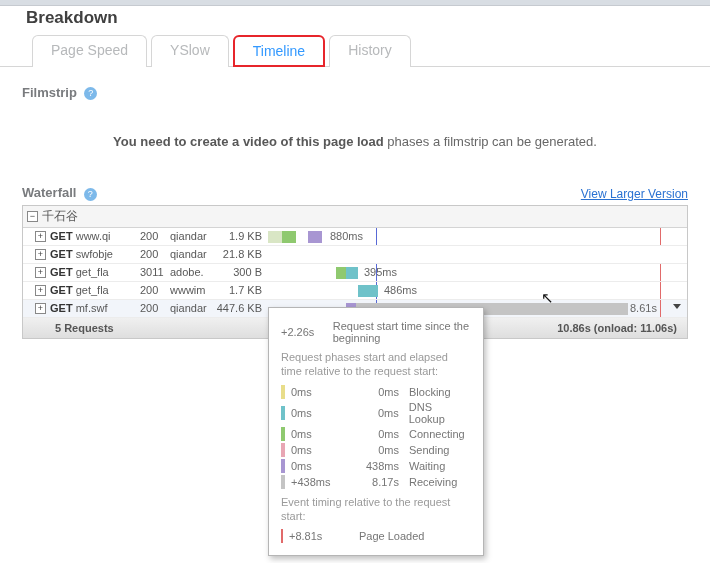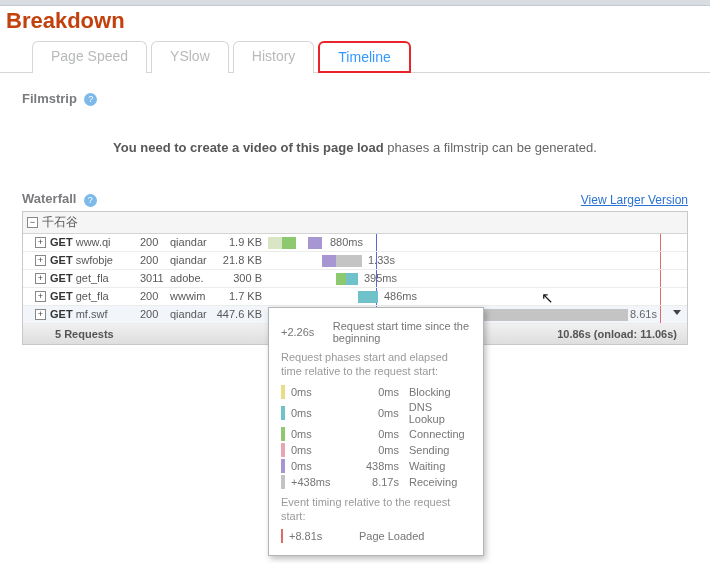--- a/index.html
+++ b/index.html
@@ -1,18 +1,18 @@
 <!DOCTYPE html>
 <html><head>
 <meta charset="utf-8">
 <style>
   * { box-sizing: border-box; margin: 0; padding: 0; }
   body { font-family: Arial, Helvetica, sans-serif; font-size: 12px; color: #555; background: #fff; width: 710px; }
   .topbar { height: 6px; background: #d8dde3; border-bottom: 1px solid #c6cad0; }
-  .section-title { font-size: 22px; font-weight: bold; color: #c2410c; padding: 2px 0 6px 6px; }
+  .section-title { font-size: 17px; font-weight: bold; color: #404040; padding: 2px 0 6px 26px; }
   .tabs { display: flex; gap: 4px; padding: 0 14px 0 32px; border-bottom: 1px solid #d6d6d6; }
   .tab { padding: 6px 18px 6px; border: 1px solid #d6d6d6; border-bottom: none; border-radius: 6px 6px 0 0; background: #fff; color: #b7b9bb; font-size: 14px; cursor: pointer; position: relative; top: 1px; }
   .tab.active { color: #3399ff; border: 2px solid #e7252b; border-bottom: 2px solid #e7252b; font-weight: normal; }
   .content { padding: 18px 22px 0 22px; }
   .subhead { font-size: 13px; font-weight: bold; color: #797b7e; text-align: center; }
   .help-icon { display: inline-block; width: 13px; height: 13px; border-radius: 50%; background: #7db9ea; color: #fff; font-size: 9px; text-align: center; line-height: 13px; margin-left: 4px; vertical-align: middle; cursor: pointer; }
   .filmstrip-msg { text-align: center; font-size: 13px; color: #676767; padding: 34px 0 36px; }
   .filmstrip-msg b { color: #585858; }
   .wf-header { display: flex; justify-content: space-between; align-items: flex-end; margin-bottom: 4px; }
   .link { color: #2a72d2; text-decoration: underline; cursor: pointer; font-size: 12px; }
@@ -62,22 +62,22 @@
 </style>
 </head>
 <body>
 
 <div class="topbar"></div>
 <div class="section-title">Breakdown</div>
 
 <div class="tabs">
   <div class="tab">Page Speed</div>
   <div class="tab">YSlow</div>
+  <div class="tab active">Timeline</div>
   <div class="tab">History</div>
-  <div class="tab active">Timeline</div>
 </div>
 
 <div class="content">
   <div>
     <span class="subhead">Filmstrip</span>
     <span class="help-icon">?</span>
   </div>
   <div class="filmstrip-msg">
     <b>You need to create a video of this page load</b><span> phases a filmstrip can be generated.</span>
   </div>
@@ -110,27 +110,20 @@
             <div class="bar purple" style="left:40px;width:14px"></div>
             <span class="bar-label" style="left:62px">880ms</span>
           </div>
         </div>
         <div class="wf-row">
           <span class="toggle">+</span>
           <span class="col-method"><b>GET</b> swfobje</span>
           <span class="col-status">200</span>
           <span class="col-domain">qiandar</span>
           <span class="col-size">21.8 KB</span>
-          <div class="bar-area">
-            <div class="vline blue" style="left:108px"></div>
-            <div class="vline red" style="left:392px"></div>
-            <div class="bar purple" style="left:54px;width:14px"></div>
-            <div class="bar gray" style="left:68px;width:26px"></div>
-            <span class="bar-label" style="left:100px">1.33s</span>
-          </div>
         </div>
         <div class="wf-row">
           <span class="toggle">+</span>
           <span class="col-method"><b>GET</b> get_fla</span>
           <span class="col-status">3011</span>
           <span class="col-domain">adobe.</span>
           <span class="col-size">300 B</span>
           <div class="bar-area">
             <div class="vline blue" style="left:108px"></div>
             <div class="vline red" style="left:392px"></div>

